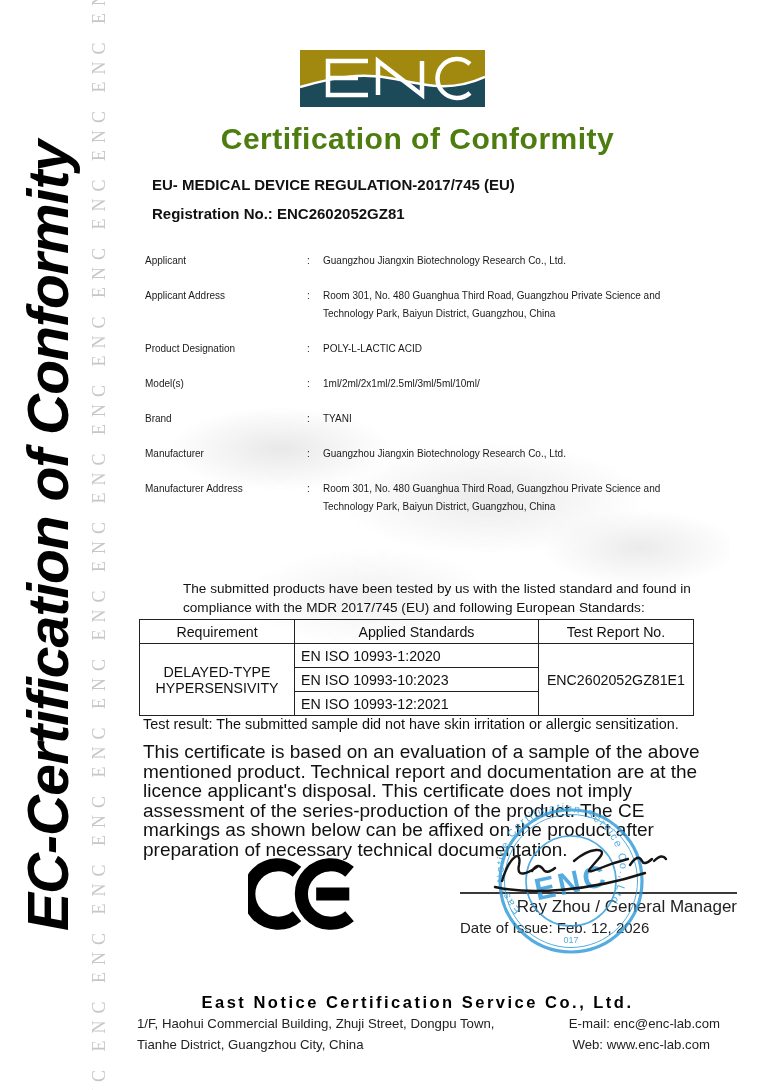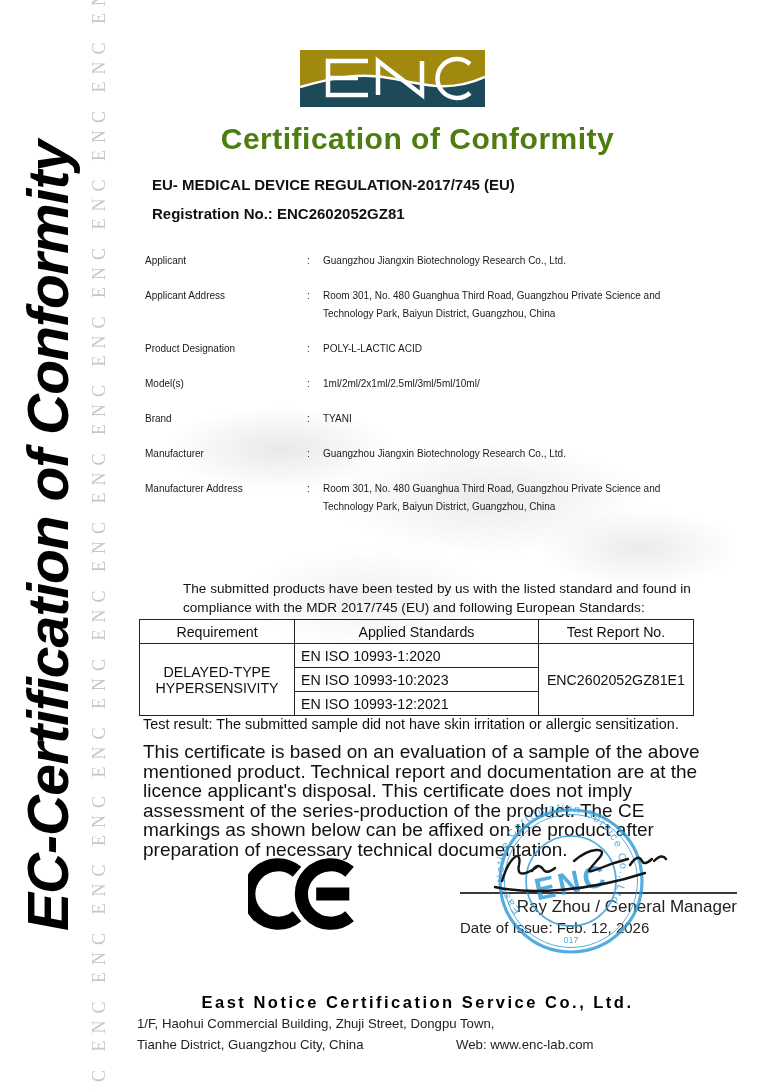--- a/index.html
+++ b/index.html
@@ -87,21 +87,21 @@
   }
   .stamp-svg{position:absolute;left:440px;top:795px;pointer-events:none;}
   
   .foot-company{
     position:absolute;left:100px;top:993px;width:635px;text-align:center;
     font-size:16.5px;font-weight:bold;letter-spacing:2.5px;color:#000;
   }
   .foot-addr1{position:absolute;left:137px;top:1016px;font-size:13.2px;color:#222;}
   .foot-addr2{position:absolute;left:137px;top:1037px;font-size:13.2px;color:#222;}
   .foot-mail{position:absolute;left:430px;top:1016px;width:290px;text-align:right;font-size:13.2px;color:#222;}
-  .foot-web{position:absolute;left:456px;top:1037px;width:290px;font-size:13.2px;color:#222;}
+  .foot-web{position:absolute;left:420px;top:1037px;width:290px;text-align:right;font-size:13.2px;color:#222;}
 </style>
 </head>
 <body>
 
 <div class="page">
 
   <div class="side-title">EC-Certification of Conformity</div>
 
   <div class="enc-column">ENC ENC ENC ENC ENC ENC ENC ENC ENC ENC ENC ENC ENC ENC ENC ENC ENC ENC</div>
 
@@ -224,15 +224,16 @@
         <path d="M134,66 C150,52 168,52 160,62 C150,74 142,80 158,74 C170,69 180,66 188,64"></path>
         <path d="M190,70 q8,-12 12,-4 q2,5 10,-2 M214,66 q8,-8 12,-2"></path>
         <path d="M55,92 C90,100 150,96 205,78"></path>
       </g>
     </svg>
   </div>
 
   <div class="foot-company">East Notice Certification Service Co., Ltd.</div>
   <div class="foot-addr1">1/F, Haohui Commercial Building, Zhuji Street, Dongpu Town,</div>
   <div class="foot-addr2">Tianhe District, Guangzhou City, China</div>
+  <div class="foot-mail">E-mail: enc@enc-lab.com</div>
   <div class="foot-web">Web: www.enc-lab.com</div>
 
 </div>
 
 </body></html>

